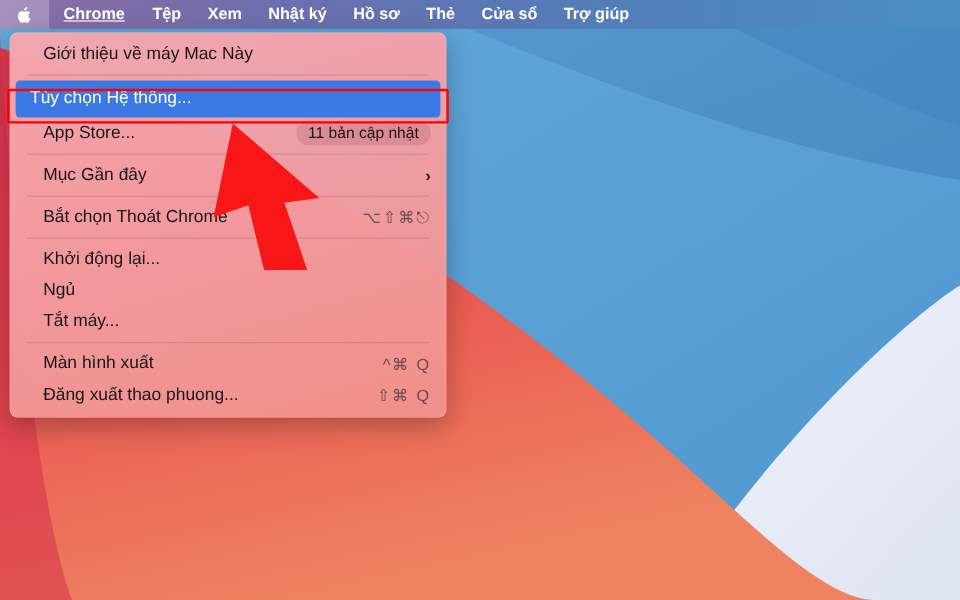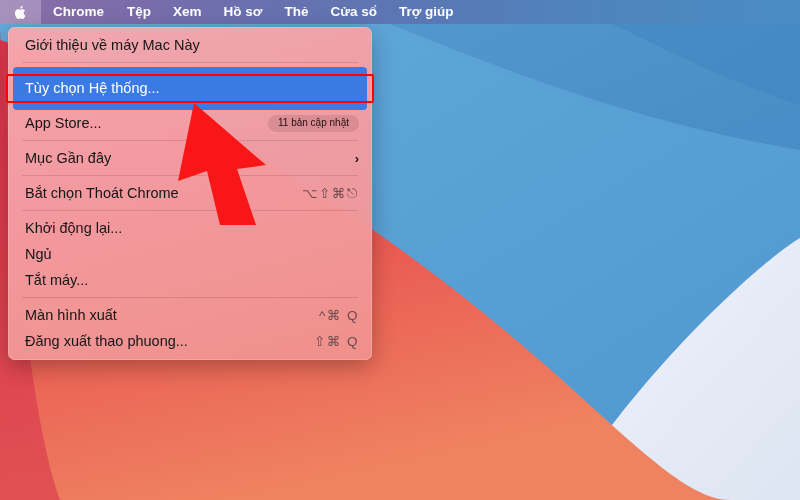--- a/index.html
+++ b/index.html
@@ -24,61 +24,61 @@
     background:linear-gradient(90deg,#8b6fa8 0%, #7d6ca8 14%, #6b6fae 30%, #5a77b4 52%, #4f84bd 74%, #4a8cc4 100%);
     display:flex; align-items:center;
     z-index:40;
     box-shadow:0 0 0 0 rgba(0,0,0,0);
   }
   .mb-item {
     height:24px; display:flex; align-items:center;
     padding:0 11px; color:#ffffff; font-size:13.5px;
     white-space:nowrap; line-height:1;font-weight:bold;
   }
-  .mb-item.bold { font-weight:bold; padding:0 12px; }
+  .mb-item.bold { font-weight:bold; padding:0 12px;text-decoration:underline; }
   .mb-item.apple {
     padding:0 13px 0 14px;
     background:rgba(255,255,255,0.24);
   }
   .apple-glyph { display:block; width:14px; height:17px; }
 
   
   #apple-menu {
     position:absolute; left:8px; top:27px; width:364px;
     border-radius:7px;
     background:linear-gradient(165deg, rgba(246,167,174,0.97) 0%, rgba(243,156,162,0.97) 45%, rgba(240,145,140,0.97) 100%);
     box-shadow:0 7px 22px rgba(0,0,0,0.27), 0 0 0 0.5px rgba(255,255,255,0.35) inset;
     padding:5px 0 6px 0;
     z-index:50;
     overflow:hidden;
   }
   .menu-row {
     position:relative;
     height:26px; display:flex; align-items:center;
-    padding:0 13px 0 17px; color:#161616; font-size:14.5px;
+    padding:0 13px 0 28px; color:#161616; font-size:14.5px;
     justify-content:space-between; white-space:nowrap;
   }
   .menu-row .label { line-height:1; }
   .menu-row .accessory {
     color:#6d4a4e; font-size:13.5px; letter-spacing:1.5px;
     display:flex; align-items:center; gap:1px;
   }
   .menu-row.highlighted {
     margin:0 5px; padding-left:12px;
-    height:43px; border-radius:4px;
+    height:31px; border-radius:4px;
     background:#3b7ae4; color:#ffffff;
   }
   .chevron { font-size:13px; color:#161616; font-weight:bold; }
   .sep {
     height:1px; margin:4px 14px 4px 14px;
     background:rgba(90,40,45,0.16);
   }
   .badge {
     background:rgba(120,60,65,0.17);
-    color:#241012; font-size:10px;
+    color:#241012; font-size:13px;
     padding:3px 10px 4px; border-radius:10px;
     letter-spacing:0; line-height:1;
   }
 
   
   #annot-box {
     position:absolute; left:6px; top:74px; width:368px; height:29px;
     border:2.5px solid #ff0000; border-radius:2px;
     z-index:60; pointer-events:none;
   }
@@ -134,20 +134,23 @@
     <div class="mb-item bold">
       <span>Chrome</span>
     </div>
     <div class="mb-item">
       <span>Tệp</span>
     </div>
     <div class="mb-item">
       <span>Xem</span>
     </div>
     <div class="mb-item">
+      <span>Nhật ký</span>
+    </div>
+    <div class="mb-item">
       <span>Hồ sơ</span>
     </div>
     <div class="mb-item">
       <span>Thẻ</span>
     </div>
     <div class="mb-item">
       <span>Cửa sổ</span>
     </div>
     <div class="mb-item">
       <span>Trợ giúp</span>

